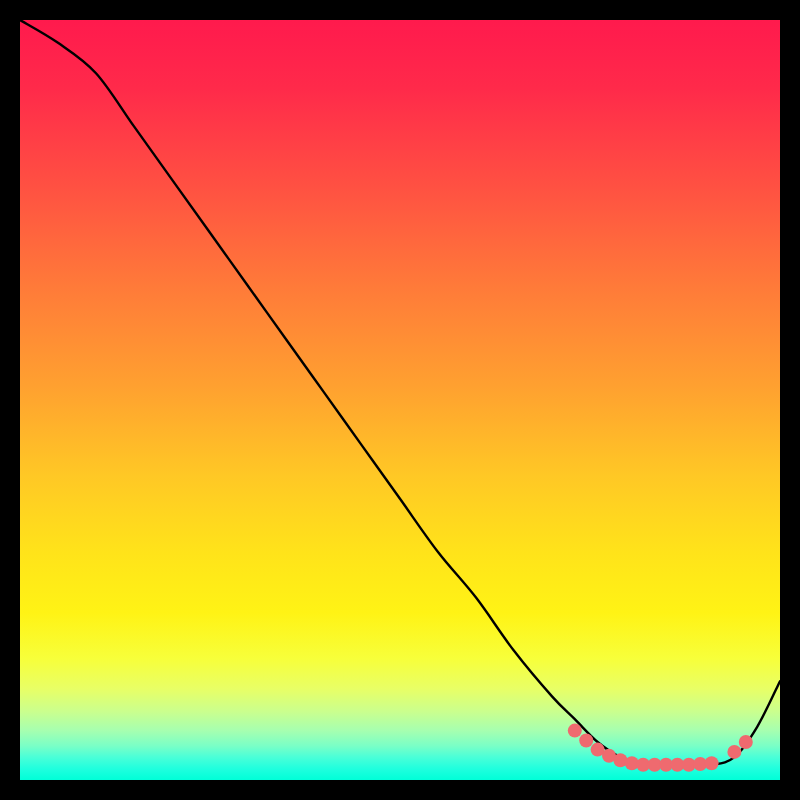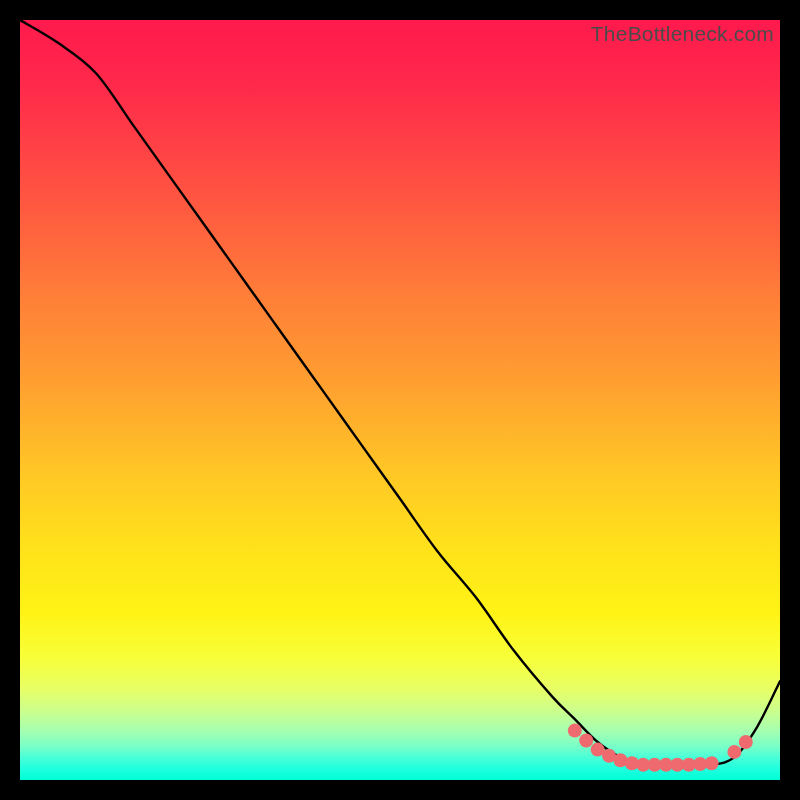--- a/index.html
+++ b/index.html
@@ -60,21 +60,20 @@
     top: 0;
     width: 760px;
     height: 760px;
   }
 </style>
 </head>
 <body>
 
 <div class="frame">
   <div class="plot">
-    <span class="watermark">TheBottleneck.com</span>
     <svg class="curve" viewBox="0 0 760 760" preserveAspectRatio="none">
       <path id="curve-path" fill="none" stroke="#000" stroke-width="2.4" stroke-linecap="round" stroke-linejoin="round" d="M 0 0 C 6.333333333333333 3.8000000000000114, 25.333333333333336 13.933333333333414, 38 22.800000000000068 C 50.666666666666664 31.66666666666672, 63.333333333333336 39.266666666666616, 76 53.19999999999993 C 88.66666666666667 67.13333333333325, 101.33333333333333 88.66666666666663, 114 106.39999999999998 C 126.66666666666667 124.13333333333333, 139.33333333333334 141.86666666666667, 152 159.60000000000002 C 164.66666666666666 177.33333333333337, 177.33333333333334 195.06666666666675, 190 212.80000000000007 C 202.66666666666666 230.5333333333334, 215.33333333333334 248.26666666666668, 228 266 C 240.66666666666666 283.73333333333335, 253.33333333333334 301.4666666666667, 266 319.20000000000005 C 278.6666666666667 336.9333333333334, 291.3333333333333 354.66666666666663, 304 372.4 C 316.6666666666667 390.1333333333333, 329.3333333333333 407.8666666666667, 342 425.6 C 354.6666666666667 443.33333333333337, 367.3333333333333 461.06666666666666, 380 478.8 C 392.6666666666667 496.53333333333336, 405.33333333333337 515.5333333333333, 418.00000000000006 532 C 430.66666666666674 548.4666666666667, 443.33333333333337 561.1333333333333, 456 577.6 C 468.66666666666663 594.0666666666667, 481.3333333333333 614.3333333333333, 494 630.8 C 506.6666666666667 647.2666666666667, 521.8666666666667 665, 532 676.4 C 542.1333333333333 687.8, 547.1999999999999 691.6, 554.8 699.2 C 562.4 706.8000000000001, 570 715.6666666666666, 577.6 722 C 585.2 728.3333333333334, 592.8 733.4000000000001, 600.4 737.2 C 608 741, 615.5999999999999 743.5333333333333, 623.1999999999999 744.8 C 630.8 746.0666666666666, 638.4 744.8, 646 744.8 C 653.6 744.8, 661.1999999999999 744.8, 668.8 744.8 C 676.4 744.8, 684 746.0666666666666, 691.6 744.8 C 699.2 743.5333333333333, 706.8 743.5333333333334, 714.4 737.2 C 722 730.8666666666667, 729.5999999999999 719.4666666666666, 737.1999999999999 706.8 C 744.8 694.1333333333333, 756.2 668.8000000000001, 760 661.2"></path>
       <g id="marker-group">
           <circle cx="554.8" cy="710.6" r="7" fill="#ef6a6f"></circle>
           <circle cx="566.2" cy="720.48" r="7" fill="#ef6a6f"></circle>
           <circle cx="577.6" cy="729.6" r="7" fill="#ef6a6f"></circle>
           <circle cx="589" cy="735.68" r="7" fill="#ef6a6f"></circle>
           <circle cx="600.4" cy="740.24" r="7" fill="#ef6a6f"></circle>
           <circle cx="611.8000000000001" cy="743.28" r="7" fill="#ef6a6f"></circle>
           <circle cx="623.1999999999999" cy="744.8" r="7" fill="#ef6a6f"></circle>

